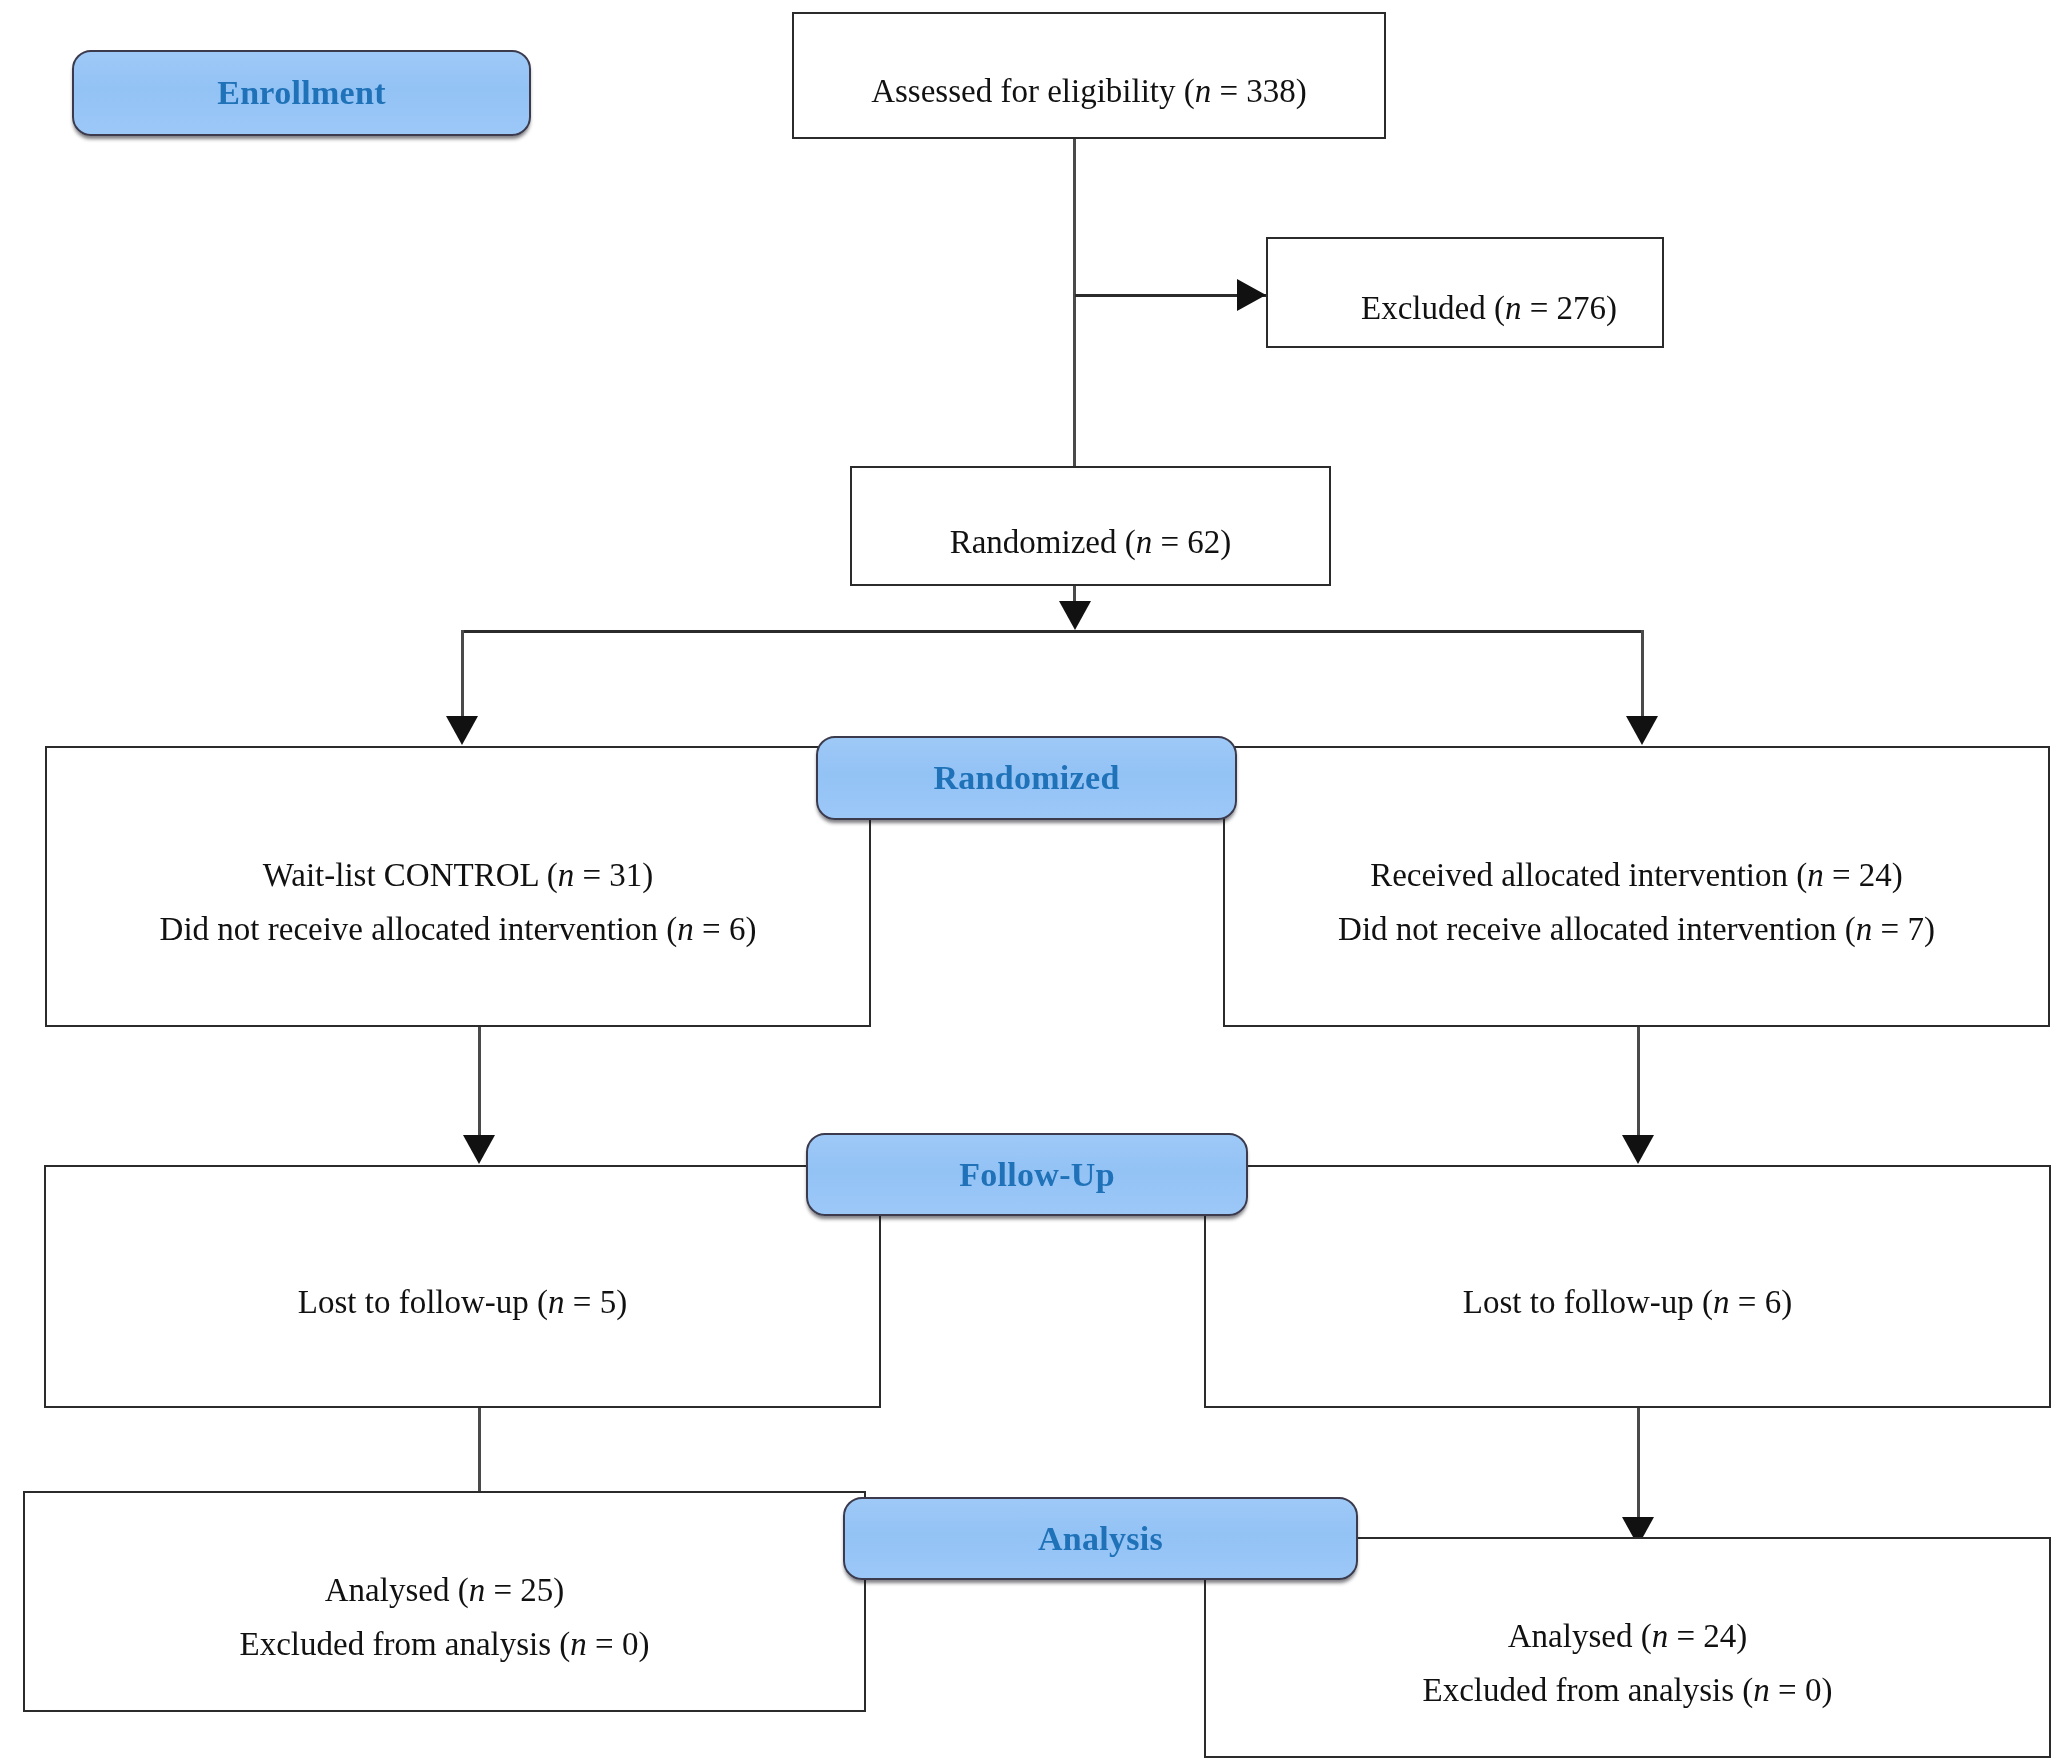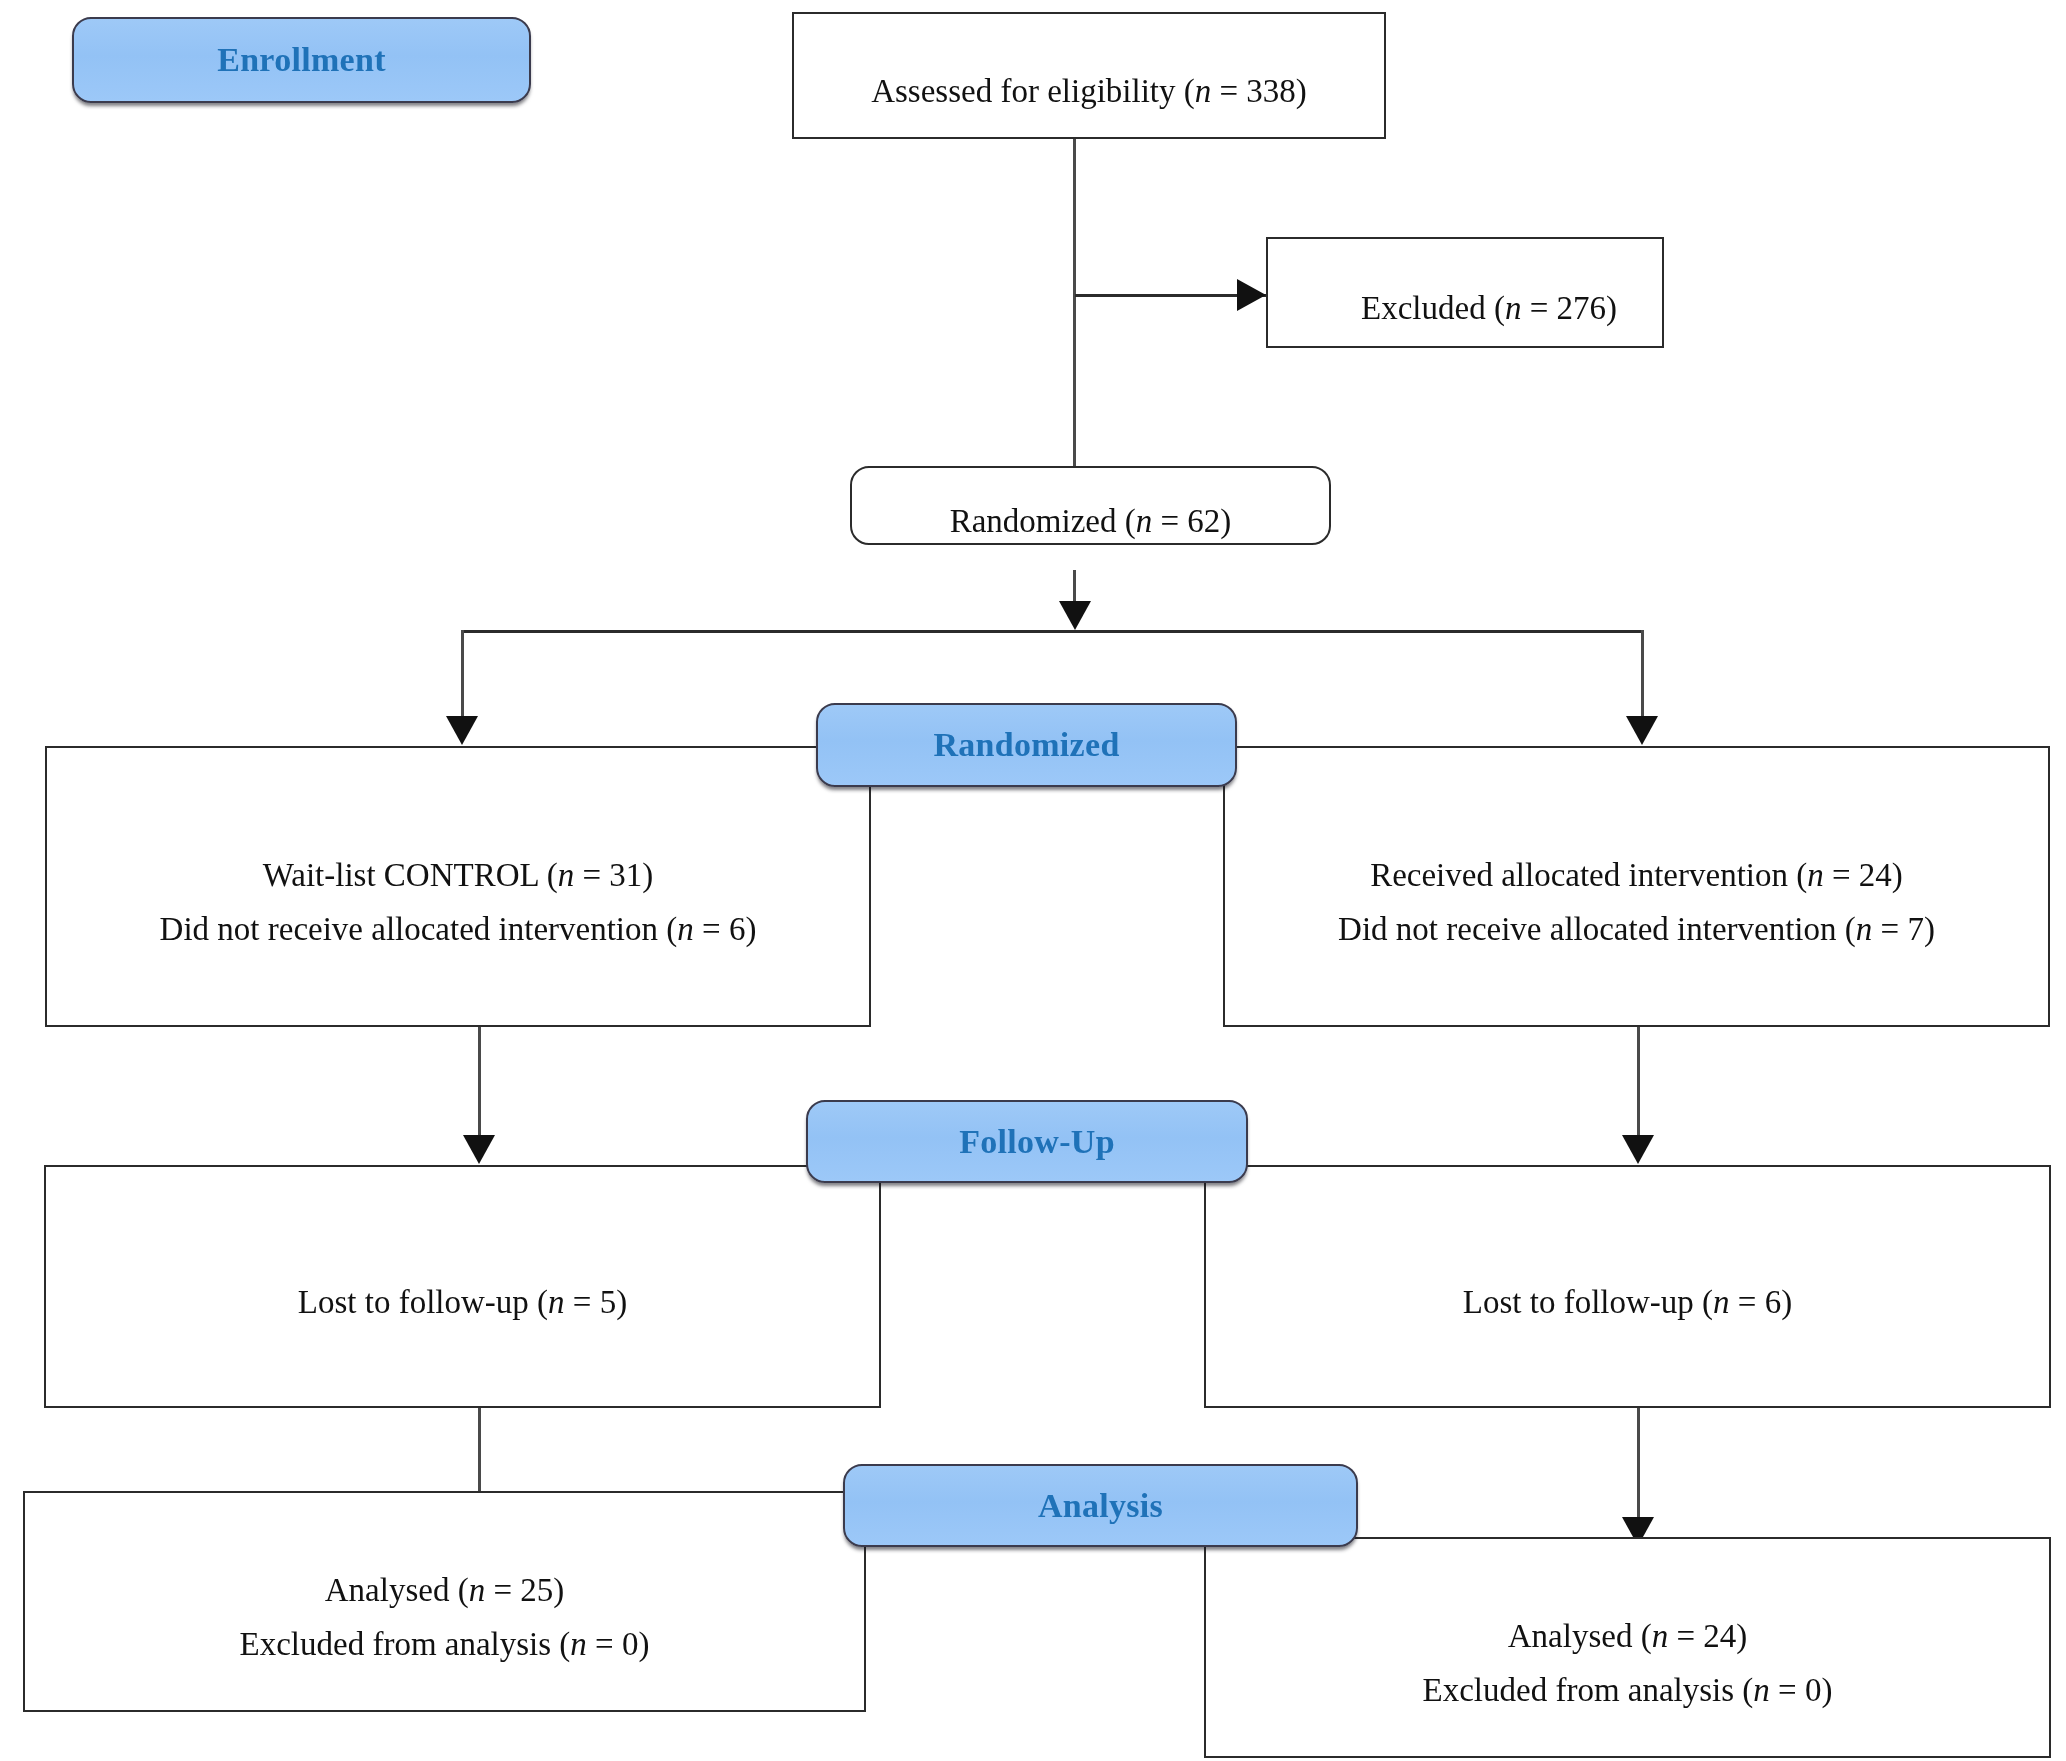--- a/index.html
+++ b/index.html
@@ -49,20 +49,21 @@
     border-radius: 19px;
     display: flex;
     align-items: center;
     justify-content: center;
     color: #1f72b8;
     font-weight: bold;
     font-size: 34px;
     letter-spacing: 0.3px;
     box-shadow: 0 3.9px 3.9px -1.1px rgba(20,20,30,0.55);
     z-index: 9;
+    margin-top: 33px;
   }
 
   
   .vline {
     position: absolute;
     background: #4a4a4a;
     width: 3.3px;
     z-index: 2;
   }
   .hline {
@@ -107,21 +108,21 @@
 
   <div class="hline" style="left:1075px; top:294px; width:191px;"></div>
   <div class="arrow-right" style="left:1237px; top:279px;"></div>
 
   <div class="box" style="left:1266px; top:237px; width:398px; height:111px;padding-left:48px;">
     <span class="line">
       <span>Excluded  (</span><span class="nital">n</span><span> = 276)</span>
     </span>
   </div>
 
-  <div class="box" style="left:850px; top:466px; width:481px; height:79px;border-radius:19px;">
+  <div class="box" style="left:850px; top:466px; width:481px; height:120px;">
     <span class="line">
       <span>Randomized (</span><span class="nital">n</span><span> = 62)</span>
     </span>
   </div>
 
   <div class="vline" style="left:1073px; top:570px; height:33px;"></div>
   <div class="arrow-down" style="left:1059px; top:601px;"></div>
 
   <div class="hline" style="left:461px; top:630px; width:1183px;"></div>
 

